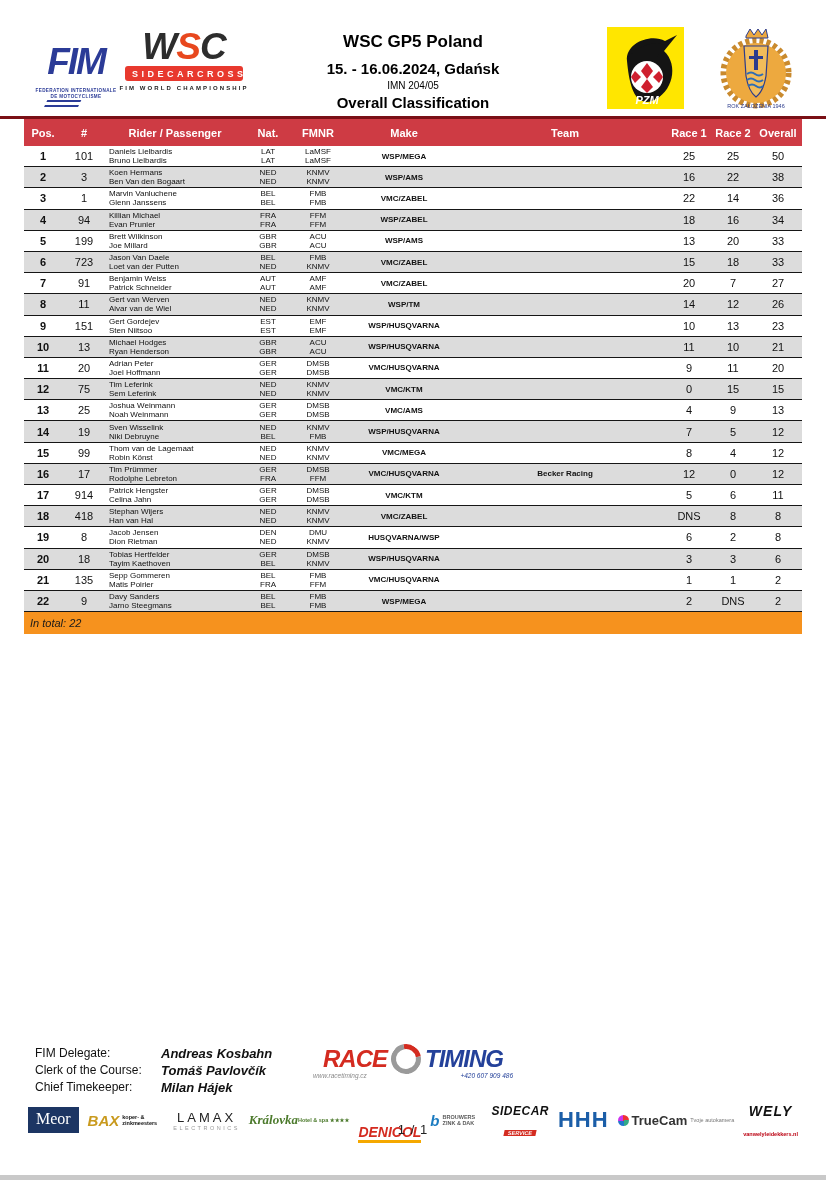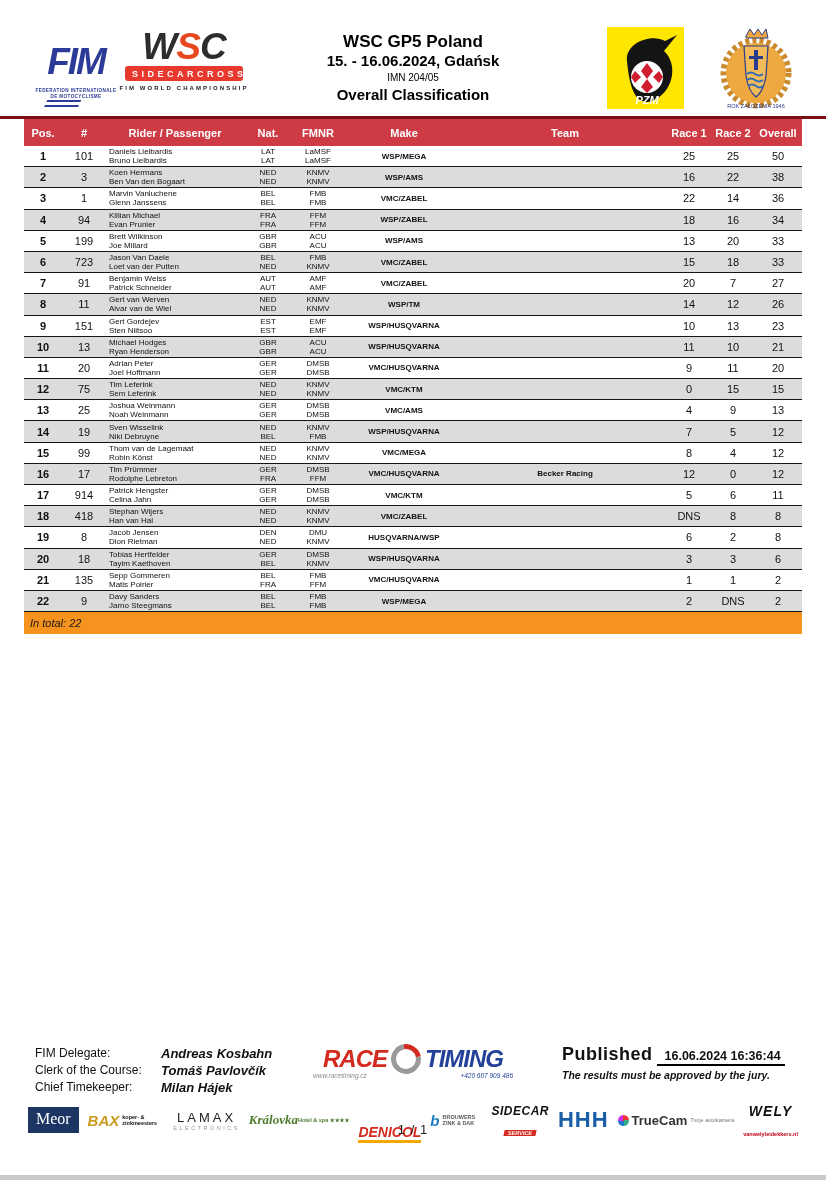--- a/index.html
+++ b/index.html
@@ -17,21 +17,21 @@
   .fim-cap { font-size:4.6px; font-weight:bold; letter-spacing:.4px; line-height:6px; margin-top:8px; }
   .wsc-logo { position:absolute; left:118px; top:30px; width:132px; text-align:center; }
   .wsc-text { font-size:37px; font-weight:900; font-style:italic; line-height:34px; letter-spacing:-1px; color:#2d2d2d; }
   .wsc-text .s-orange { color:#E8481E; }
   .wsc-text .s-gray { color:#2d2d2d; }
   .wsc-banner { margin:2px auto 0; background:#E8392E; color:#fff; border-radius:3px;
     font-size:9px; font-weight:bold; letter-spacing:3.5px; padding:3px 4px 2px 7px; width:118px; }
   .wsc-cap { font-size:6px; font-weight:bold; letter-spacing:2.1px; color:#222; margin-top:4px; }
   .title-block { position:absolute; left:243px; top:32px; width:340px; text-align:center; color:#000; }
   .doc-title { font-size:17px; font-weight:bold; }
-  .doc-date { font-size:15px; font-weight:bold; margin-top:0; }
+  .doc-date { font-size:15px; font-weight:bold; margin-top:8px; }
   .doc-imn { font-size:10px; margin-top:3px; }
   .doc-subtitle { font-size:15px; font-weight:bold; margin-top:3px; }
   .pzm-box { position:absolute; left:607px; top:27px; }
   .gamk-box { position:absolute; left:716px; top:26px; }
   .header-rule { position:absolute; left:0; top:116px; width:826px; height:3px; background:var(--maroon,#7A1016); }
   
   .results-table { position:absolute; left:24px; top:119px; width:778px; }
   .thead, .trow { display:grid; grid-template-columns:38px 44px 138px 48px 52px 120px 202px 46px 42px 48px; }
   .thead { background:var(--accent-red,#CE3B44); color:#fff; height:27px; align-items:center; }
   .th { font-size:11px; font-weight:bold; text-align:center; }
@@ -657,27 +657,20 @@
       <span class="rt-race">RACE</span>
       <span class="rt-swirl"></span>
       <span class="rt-timing">TIMING</span>
     </div>
     <div class="rt-sub">
       <span class="rt-url">www.racetiming.cz</span>
       <span class="rt-phone">+420 607 909 486</span>
     </div>
   </div>
 
-  <div class="published">
-    <div class="pub-row">
-      <span class="pub-label">Published</span>
-      <span class="pub-date">16.06.2024 16:36:44</span>
-    </div>
-    <div class="pub-note">The results must be approved by the jury.</div>
-  </div>
 
   <div class="sponsors">
       <div class="sponsor sp-meor">
         <span class="sp-name">Meor</span>
       </div>
       <div class="sponsor sp-bax">
         <span class="sp-name">BAX</span>
         <span class="sp-sub">koper- &amp; zinkmeesters</span>
       </div>
       <div class="sponsor sp-lamax">

